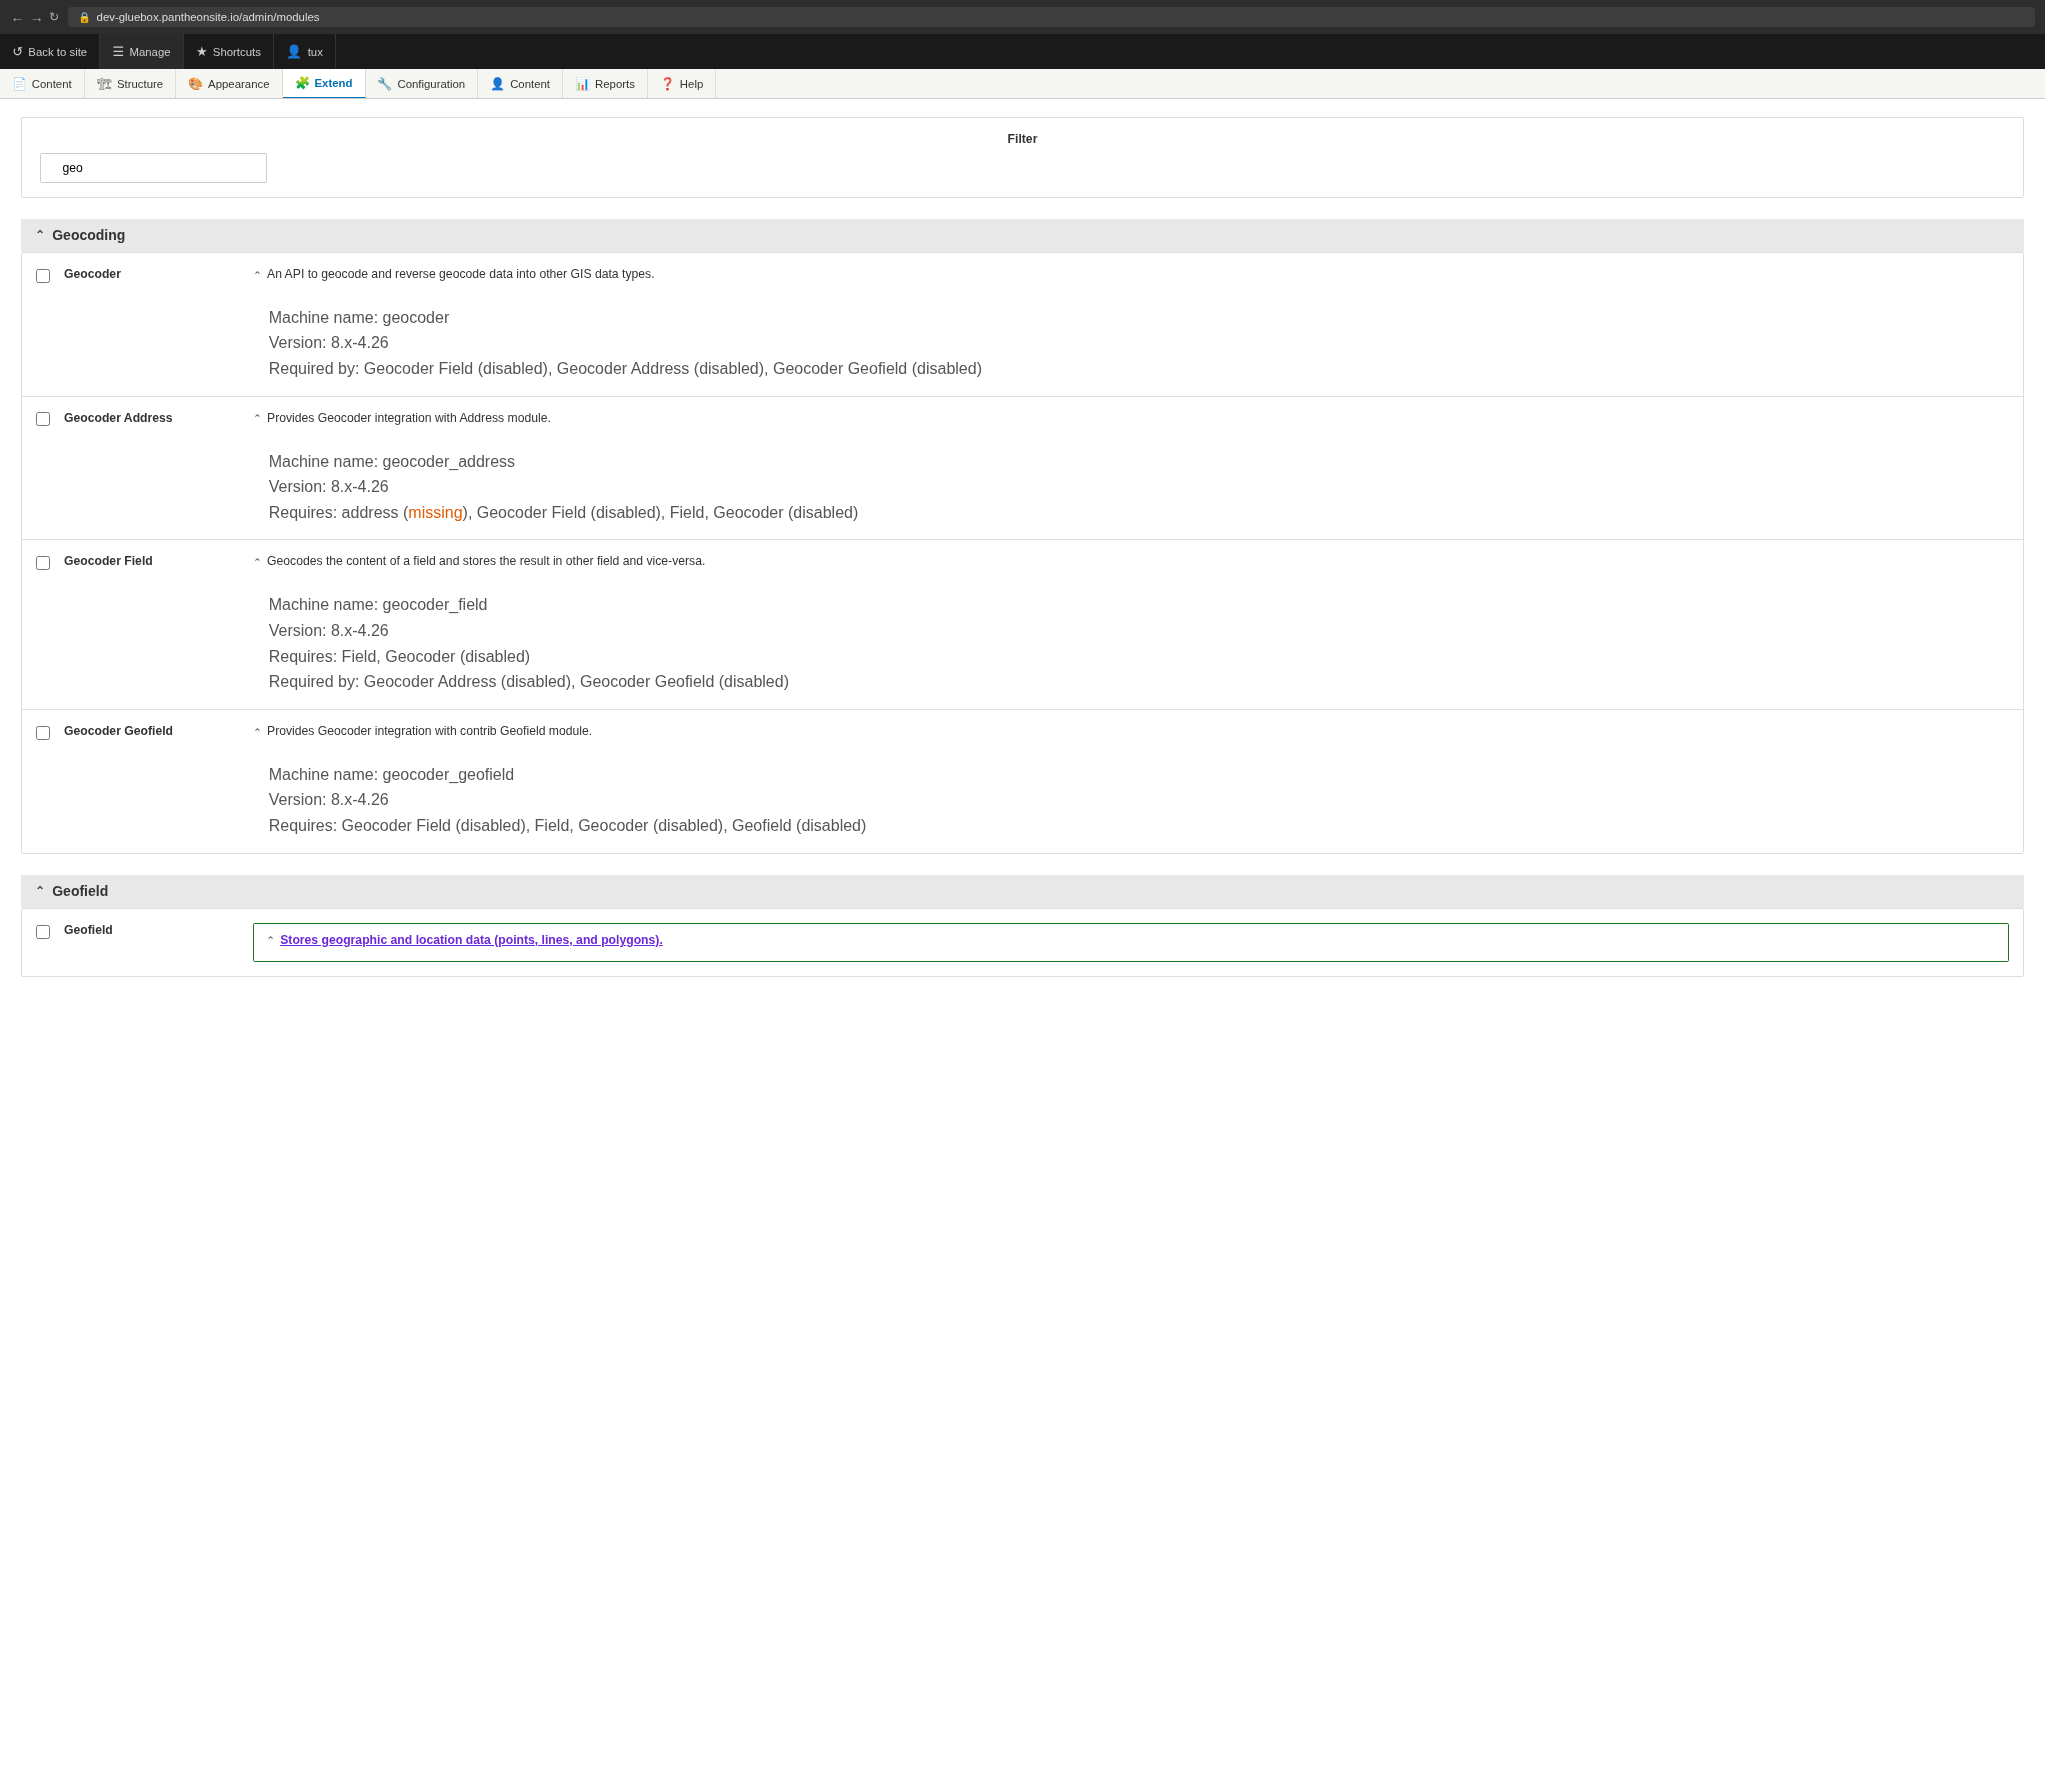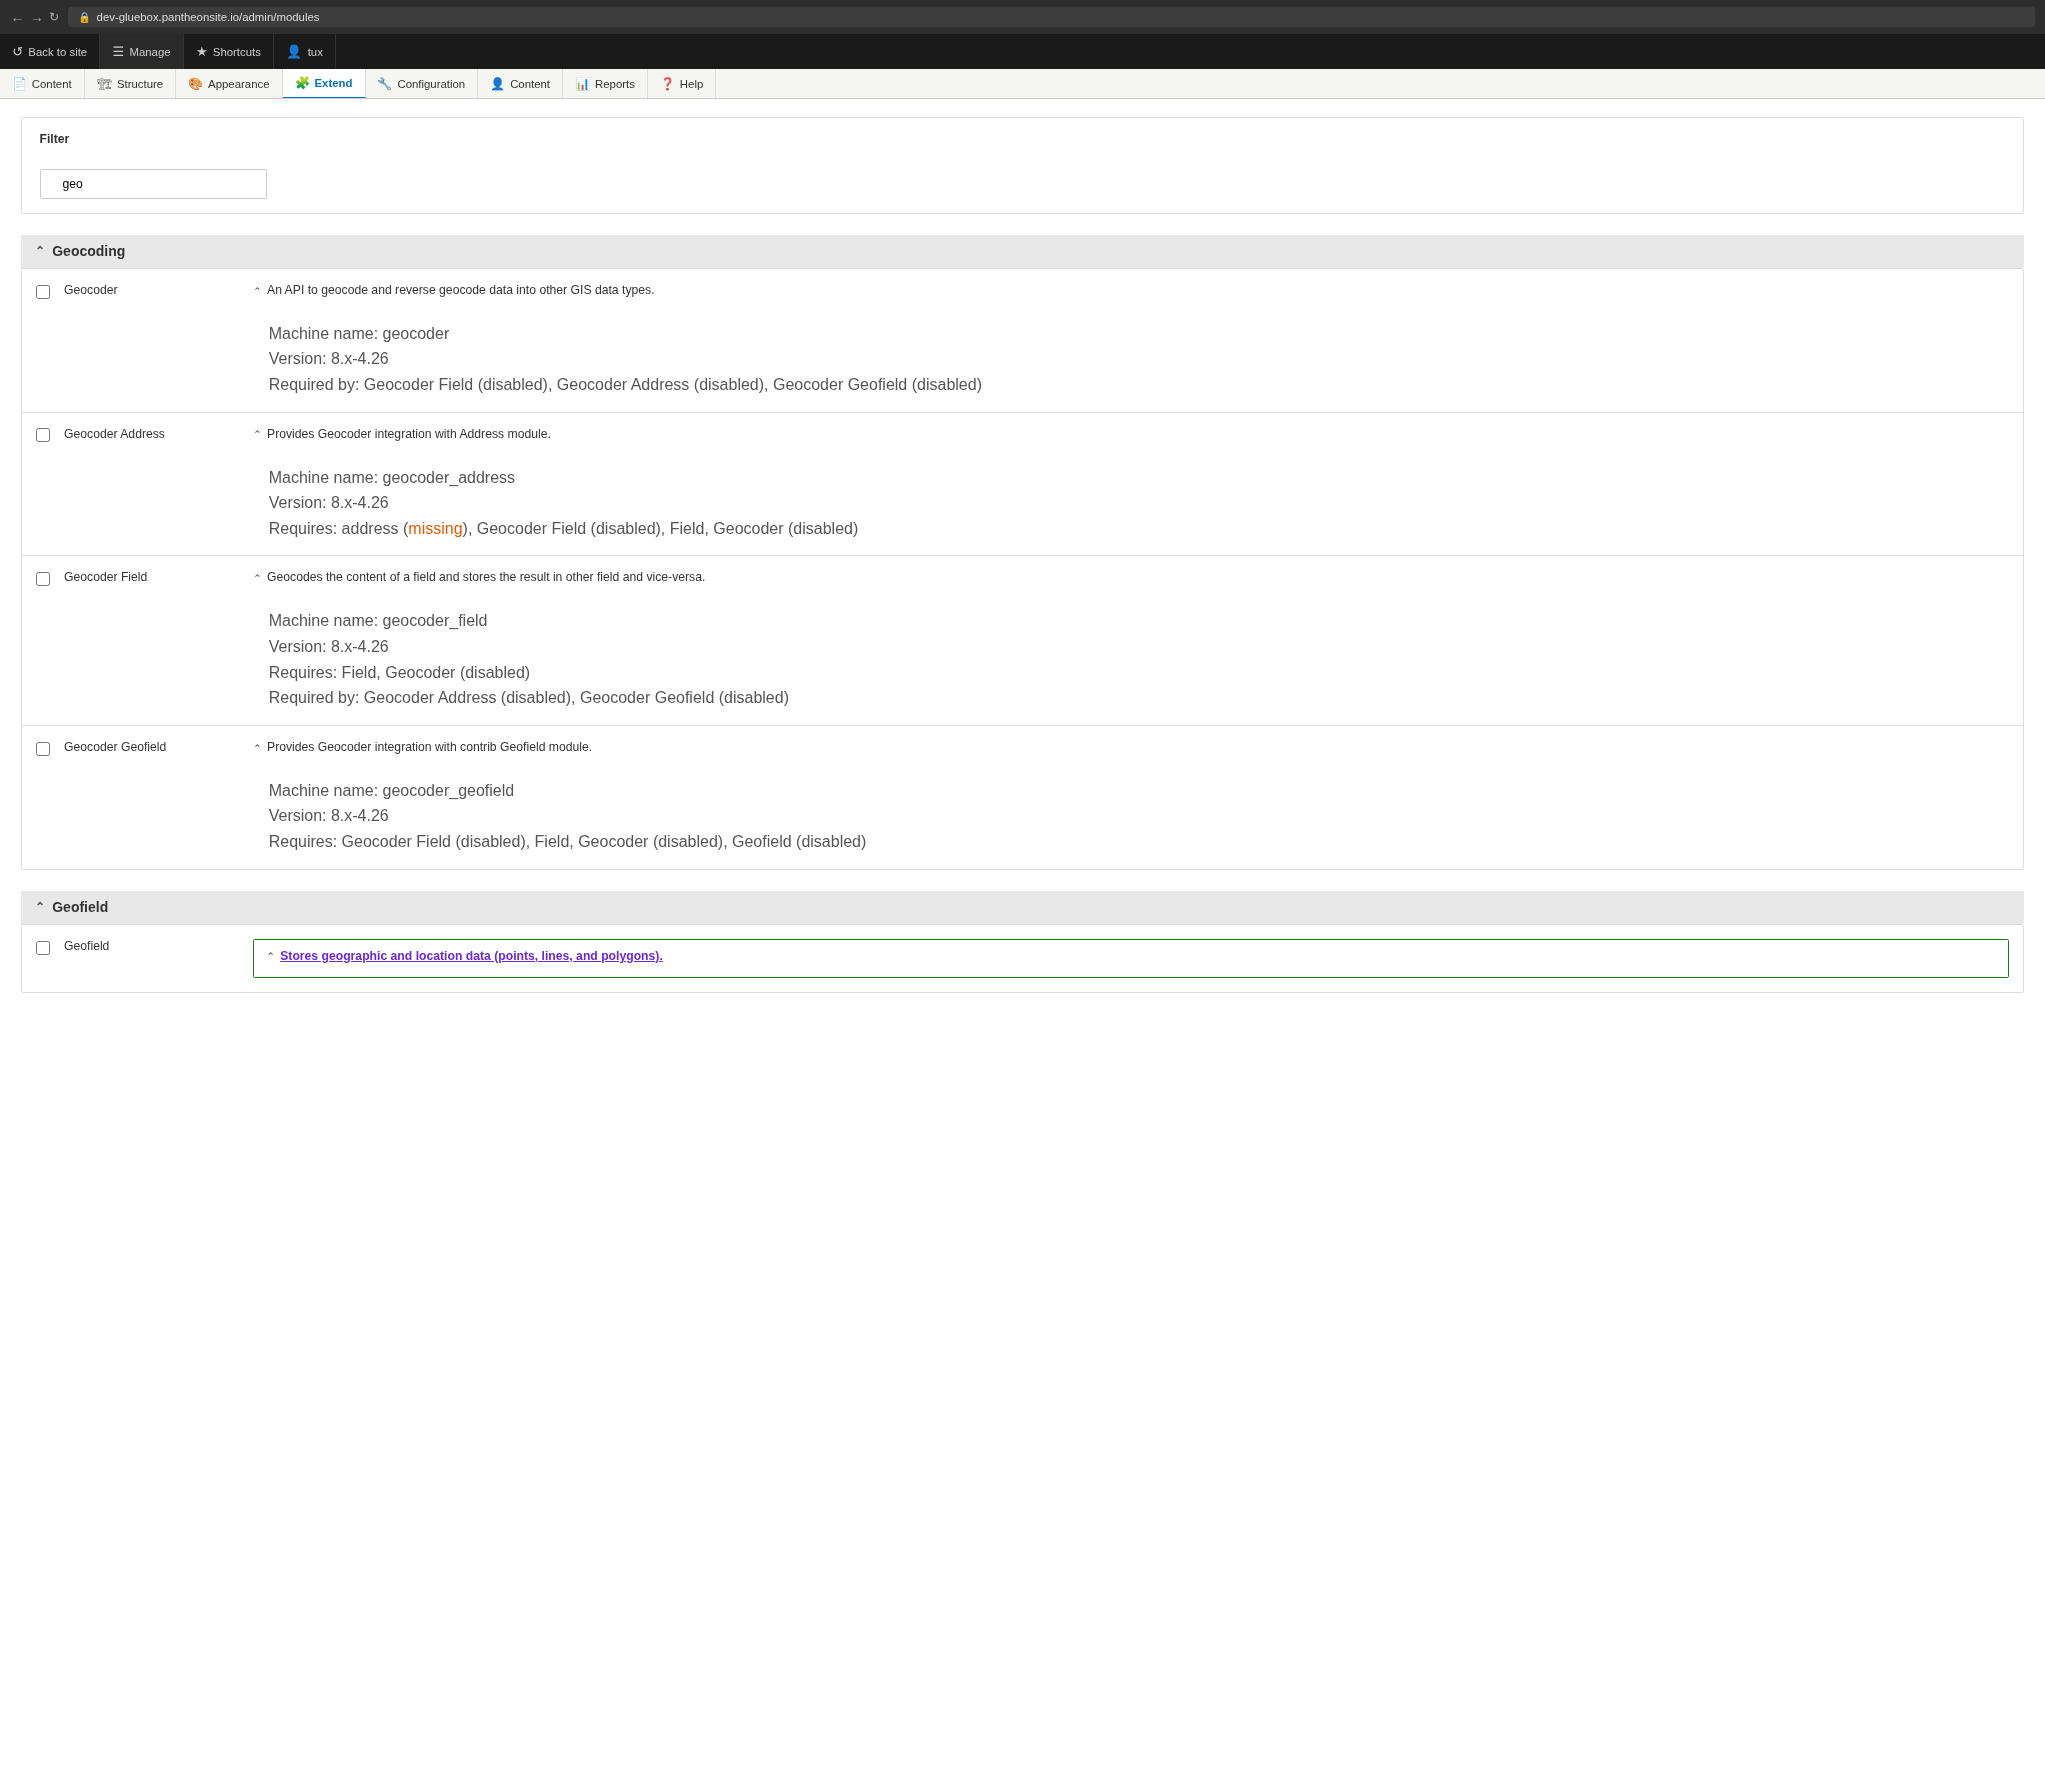--- a/index.html
+++ b/index.html
@@ -94,22 +94,23 @@
     
     .filter-section {
       background: #fff;
       border: 0.9px solid #ddd;
       border-radius: 1.7px;
       padding: 14px 17.5px;
       margin-bottom: 21px;
     }
     .filter-label {
       font-weight: bold;
-      margin-bottom: 23px;
+      margin-bottom: 7px;
       font-size: 12.2px;
+      text-align: center;
     }
     .filter-input {
       border: 0.9px solid #ccc;
       border-radius: 1.7px;
       padding: 7px 22px;
       font-size: 12.2px;
       width: 227px;
     }
 
     
@@ -138,21 +139,21 @@
     }
     .module-row:last-child { border-bottom: none; justify-content: center; }
     .module-checkbox {
       margin-top: 1.7px;
       width: 14px;
       height: 14px;
       cursor: pointer;
       flex-shrink: 0;
     }
     .module-name {
-      font-weight: normal;
+      font-weight: bold;
       font-size: 12.2px;
       min-width: 175px;
       flex-shrink: 0;
     }
     .module-details {
       flex: 1;
     }
     .module-description-toggle {
       display: flex;
       align-items: flex-start;

